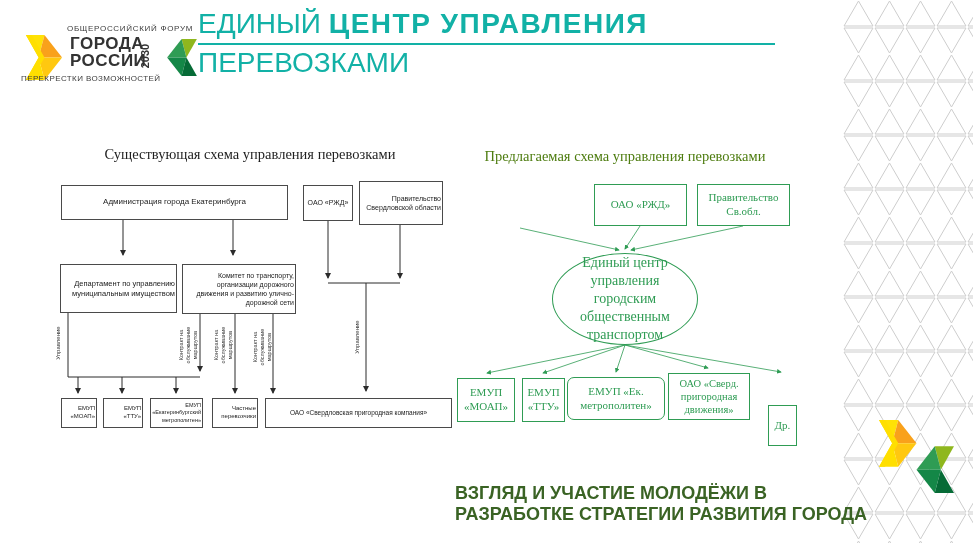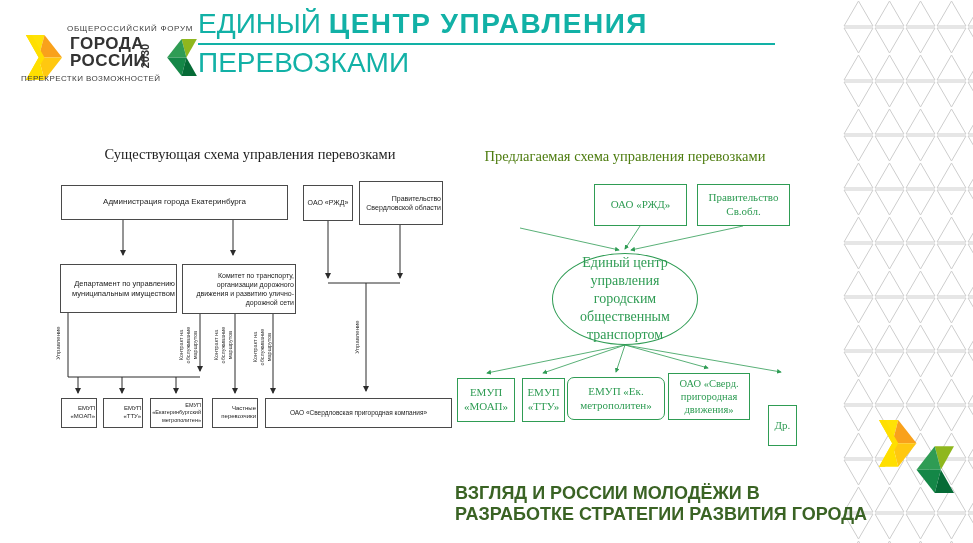--- a/index.html
+++ b/index.html
@@ -164,21 +164,21 @@
     <div class="ellipse">Единый центр управления городским общественным транспортом</div>
 
     <div class="gbox" style="left:7px;top:238px;width:58px;height:44px;">ЕМУП «МОАП»</div>
     <div class="gbox" style="left:72px;top:238px;width:43px;height:44px;">ЕМУП «ТТУ»</div>
     <div class="gbox" style="left:117px;top:237px;width:98px;height:43px;border-radius:7px;">ЕМУП «Ек. метрополитен»</div>
     <div class="gbox" style="left:218px;top:233px;width:82px;height:47px;font-size:10.5px;">ОАО «Сверд. пригородная движения»</div>
     <div class="gbox" style="left:318px;top:237px;width:29px;height:41px;margin-top:28px;">Др.</div>
   </div>
 
   <div class="footer-text">
-    <div>ВЗГЛЯД И РОССИИ МОЛОДЁЖИ В</div>
+    <div>ВЗГЛЯД И УЧАСТИЕ МОЛОДЁЖИ В</div>
     <div>РАЗРАБОТКЕ СТРАТЕГИИ РАЗВИТИЯ ГОРОДА</div>
   </div>
 
   <svg class="footer-logo" width="75" height="73" viewBox="0 0 74 72">
     <g>
       <polygon points="0,0 19,0 13,23" fill="#FFE205"></polygon>
       <polygon points="19,0 37,23 13,23" fill="#F9A11B"></polygon>
       <polygon points="13,23 37,23 19,46" fill="#FFC810"></polygon>
       <polygon points="0,46 13,23 19,46" fill="#FFDF00"></polygon>
       <polygon points="0,0 13,23 0,46 6,46 19,23 6,0" fill="#FFDF00"></polygon>

